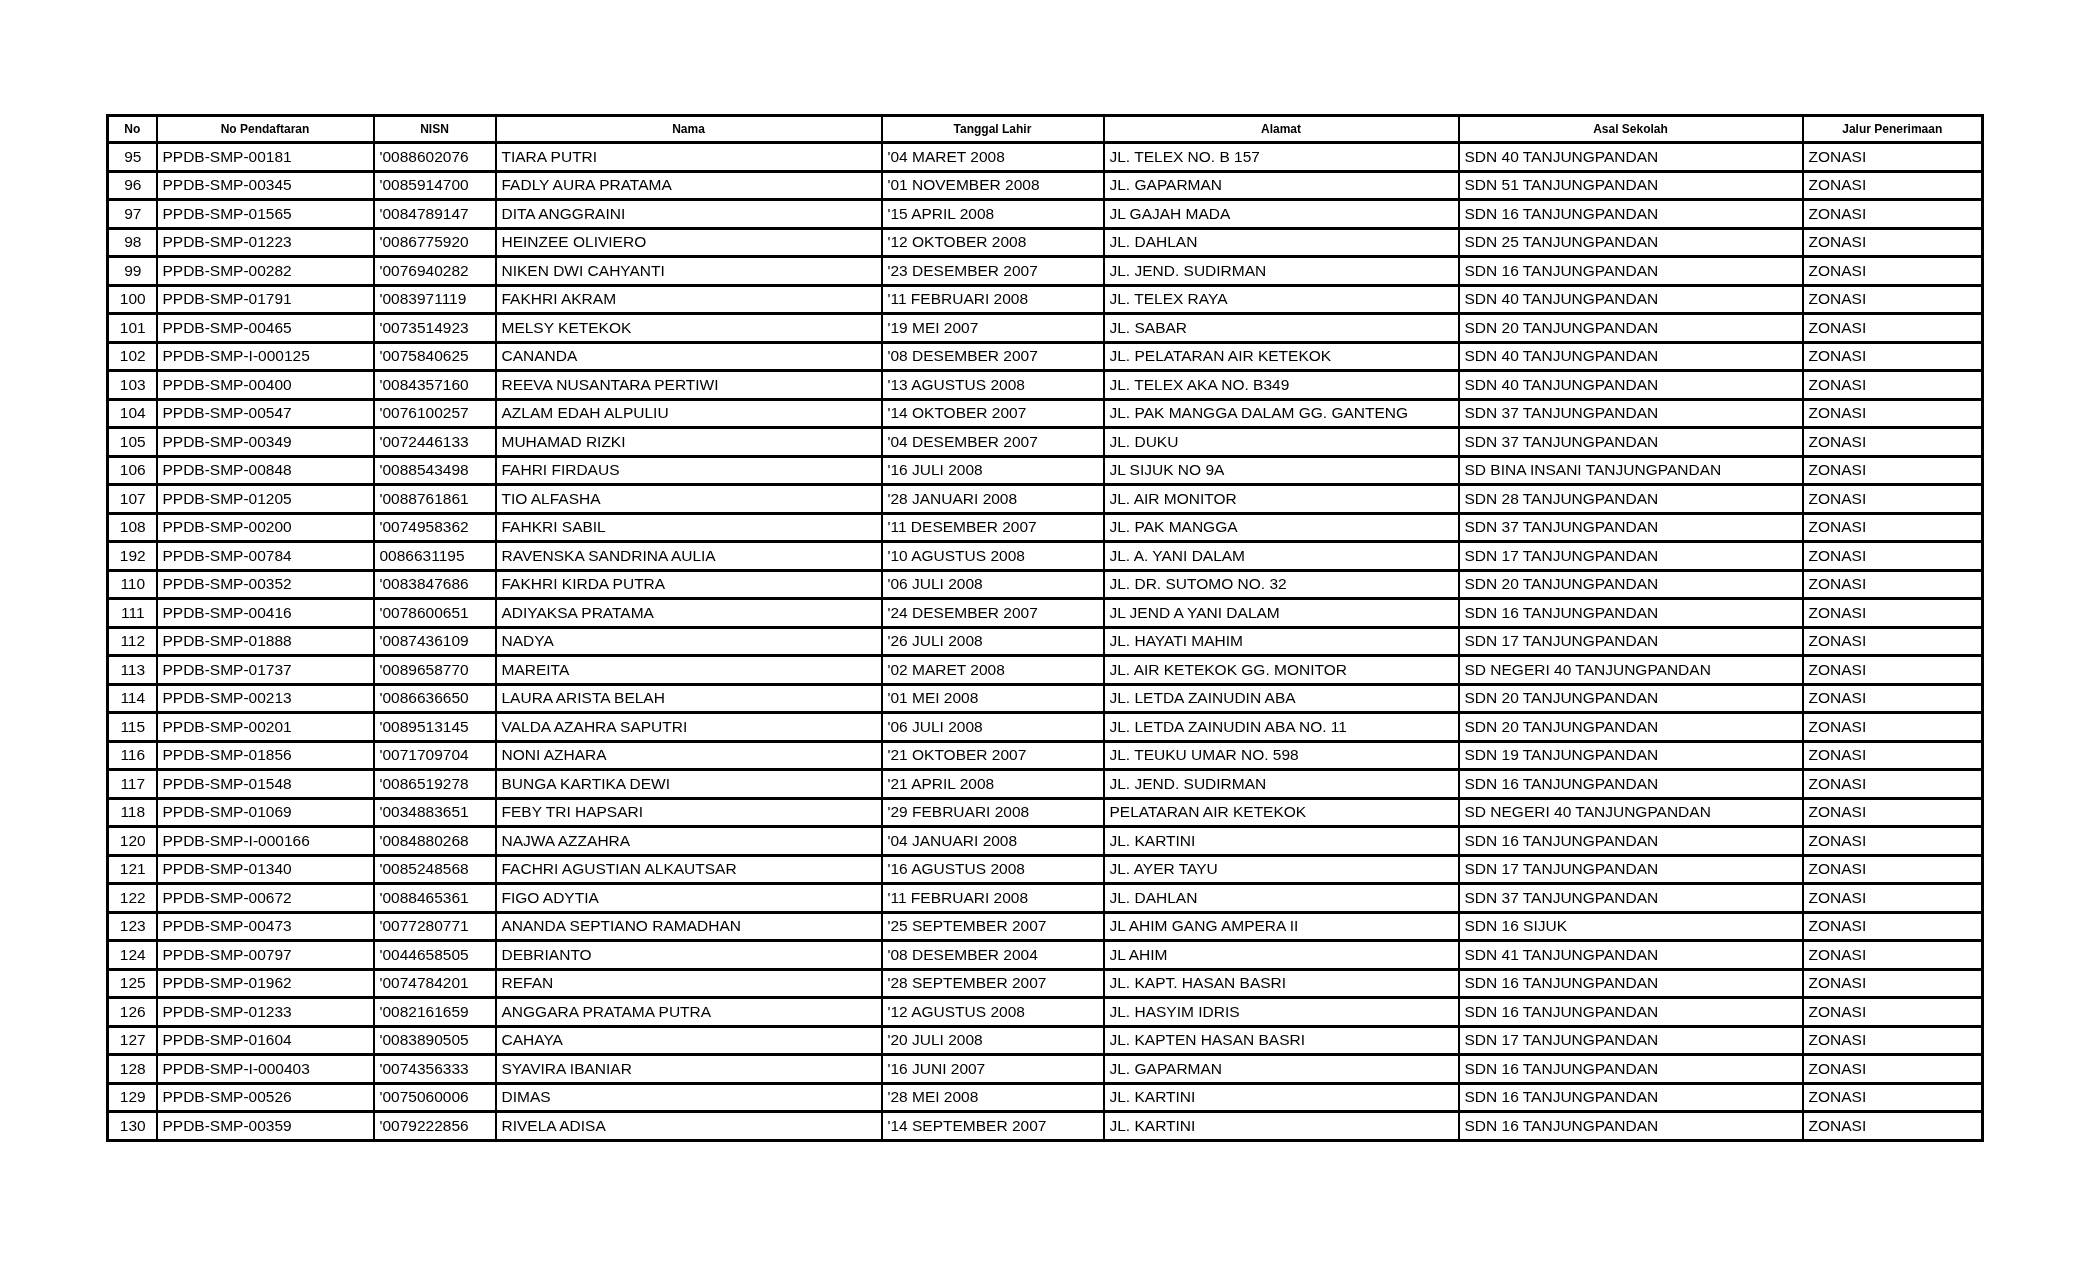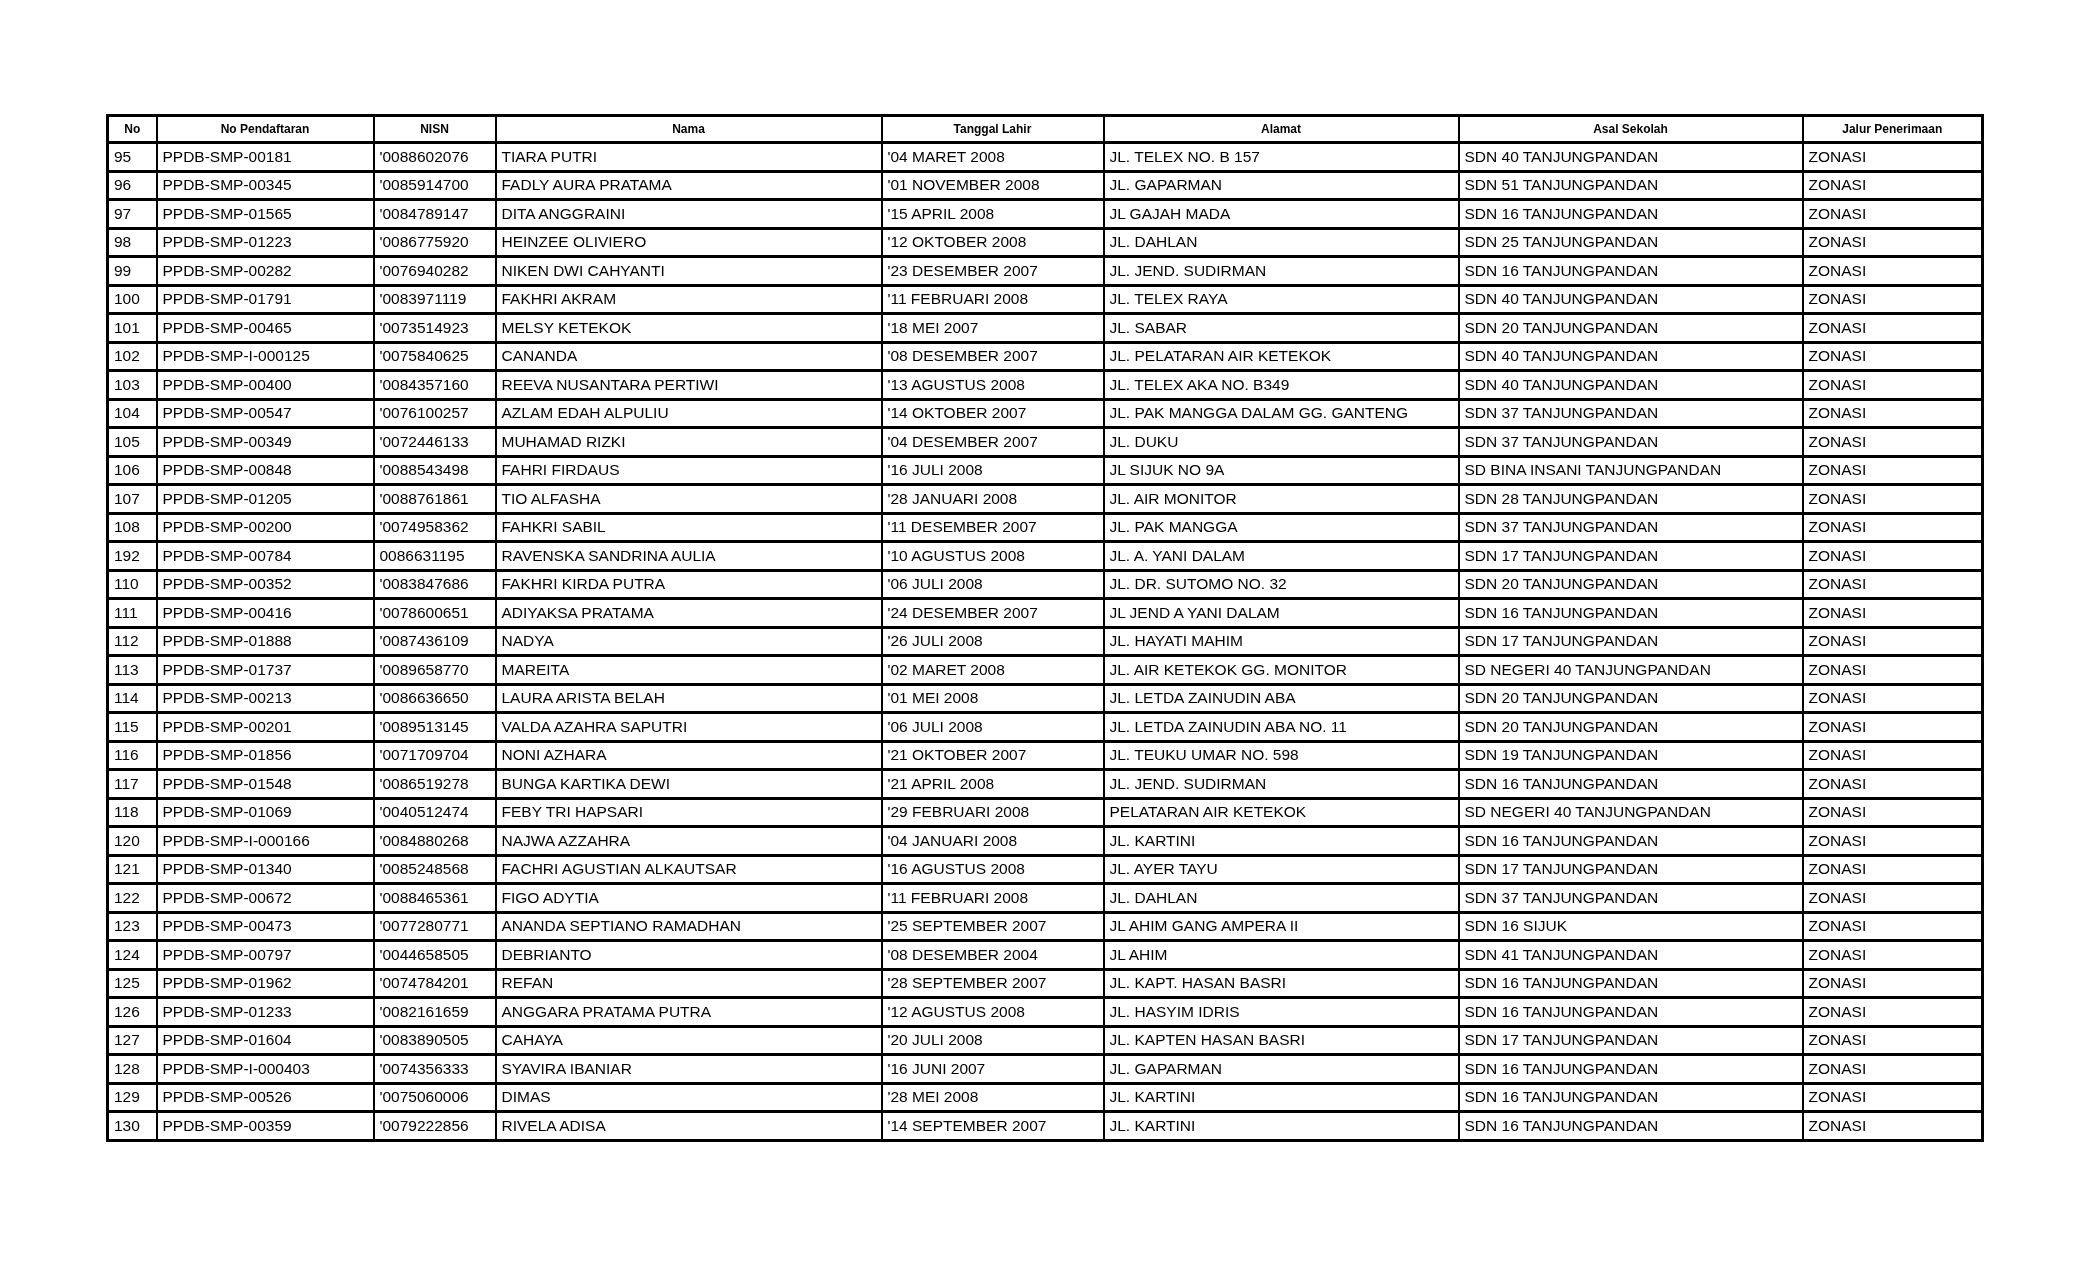--- a/index.html
+++ b/index.html
@@ -38,21 +38,21 @@
     height:24px;
     font-size:12px;
     font-weight:bold;
     text-align:center;
   }
   td {
     height:25.5px;
     font-size:15.5px;
     text-align:left;
   }
-  td.c0 { text-align:left; padding-right:4px; }
+  td.c0 { text-align:center; padding-right:4px; }
 </style>
 </head>
 <body>
 
 <div class="sheet">
   <table class="report">
     <colgroup>
       <col class="c0">
         <col class="c1">
         <col class="c2">
@@ -133,21 +133,21 @@
           <td class="c4">'11 FEBRUARI 2008</td>
           <td class="c5">JL. TELEX RAYA</td>
           <td class="c6">SDN 40 TANJUNGPANDAN</td>
           <td class="c7">ZONASI</td>
         </tr>
         <tr>
           <td class="c0">101</td>
           <td class="c1">PPDB-SMP-00465</td>
           <td class="c2">'0073514923</td>
           <td class="c3">MELSY KETEKOK</td>
-          <td class="c4">'18 MEI 2007</td>
+          <td class="c4">'19 MEI 2007</td>
           <td class="c5">JL. SABAR</td>
           <td class="c6">SDN 20 TANJUNGPANDAN</td>
           <td class="c7">ZONASI</td>
         </tr>
         <tr>
           <td class="c0">102</td>
           <td class="c1">PPDB-SMP-I-000125</td>
           <td class="c2">'0075840625</td>
           <td class="c3">CANANDA</td>
           <td class="c4">'08 DESEMBER 2007</td>
@@ -301,21 +301,21 @@
           <td class="c2">'0086519278</td>
           <td class="c3">BUNGA KARTIKA DEWI</td>
           <td class="c4">'21 APRIL 2008</td>
           <td class="c5">JL. JEND. SUDIRMAN</td>
           <td class="c6">SDN 16 TANJUNGPANDAN</td>
           <td class="c7">ZONASI</td>
         </tr>
         <tr>
           <td class="c0">118</td>
           <td class="c1">PPDB-SMP-01069</td>
-          <td class="c2">'0040512474</td>
+          <td class="c2">'0034883651</td>
           <td class="c3">FEBY TRI HAPSARI</td>
           <td class="c4">'29 FEBRUARI 2008</td>
           <td class="c5">PELATARAN AIR KETEKOK</td>
           <td class="c6">SD NEGERI 40 TANJUNGPANDAN</td>
           <td class="c7">ZONASI</td>
         </tr>
         <tr>
           <td class="c0">120</td>
           <td class="c1">PPDB-SMP-I-000166</td>
           <td class="c2">'0084880268</td>

